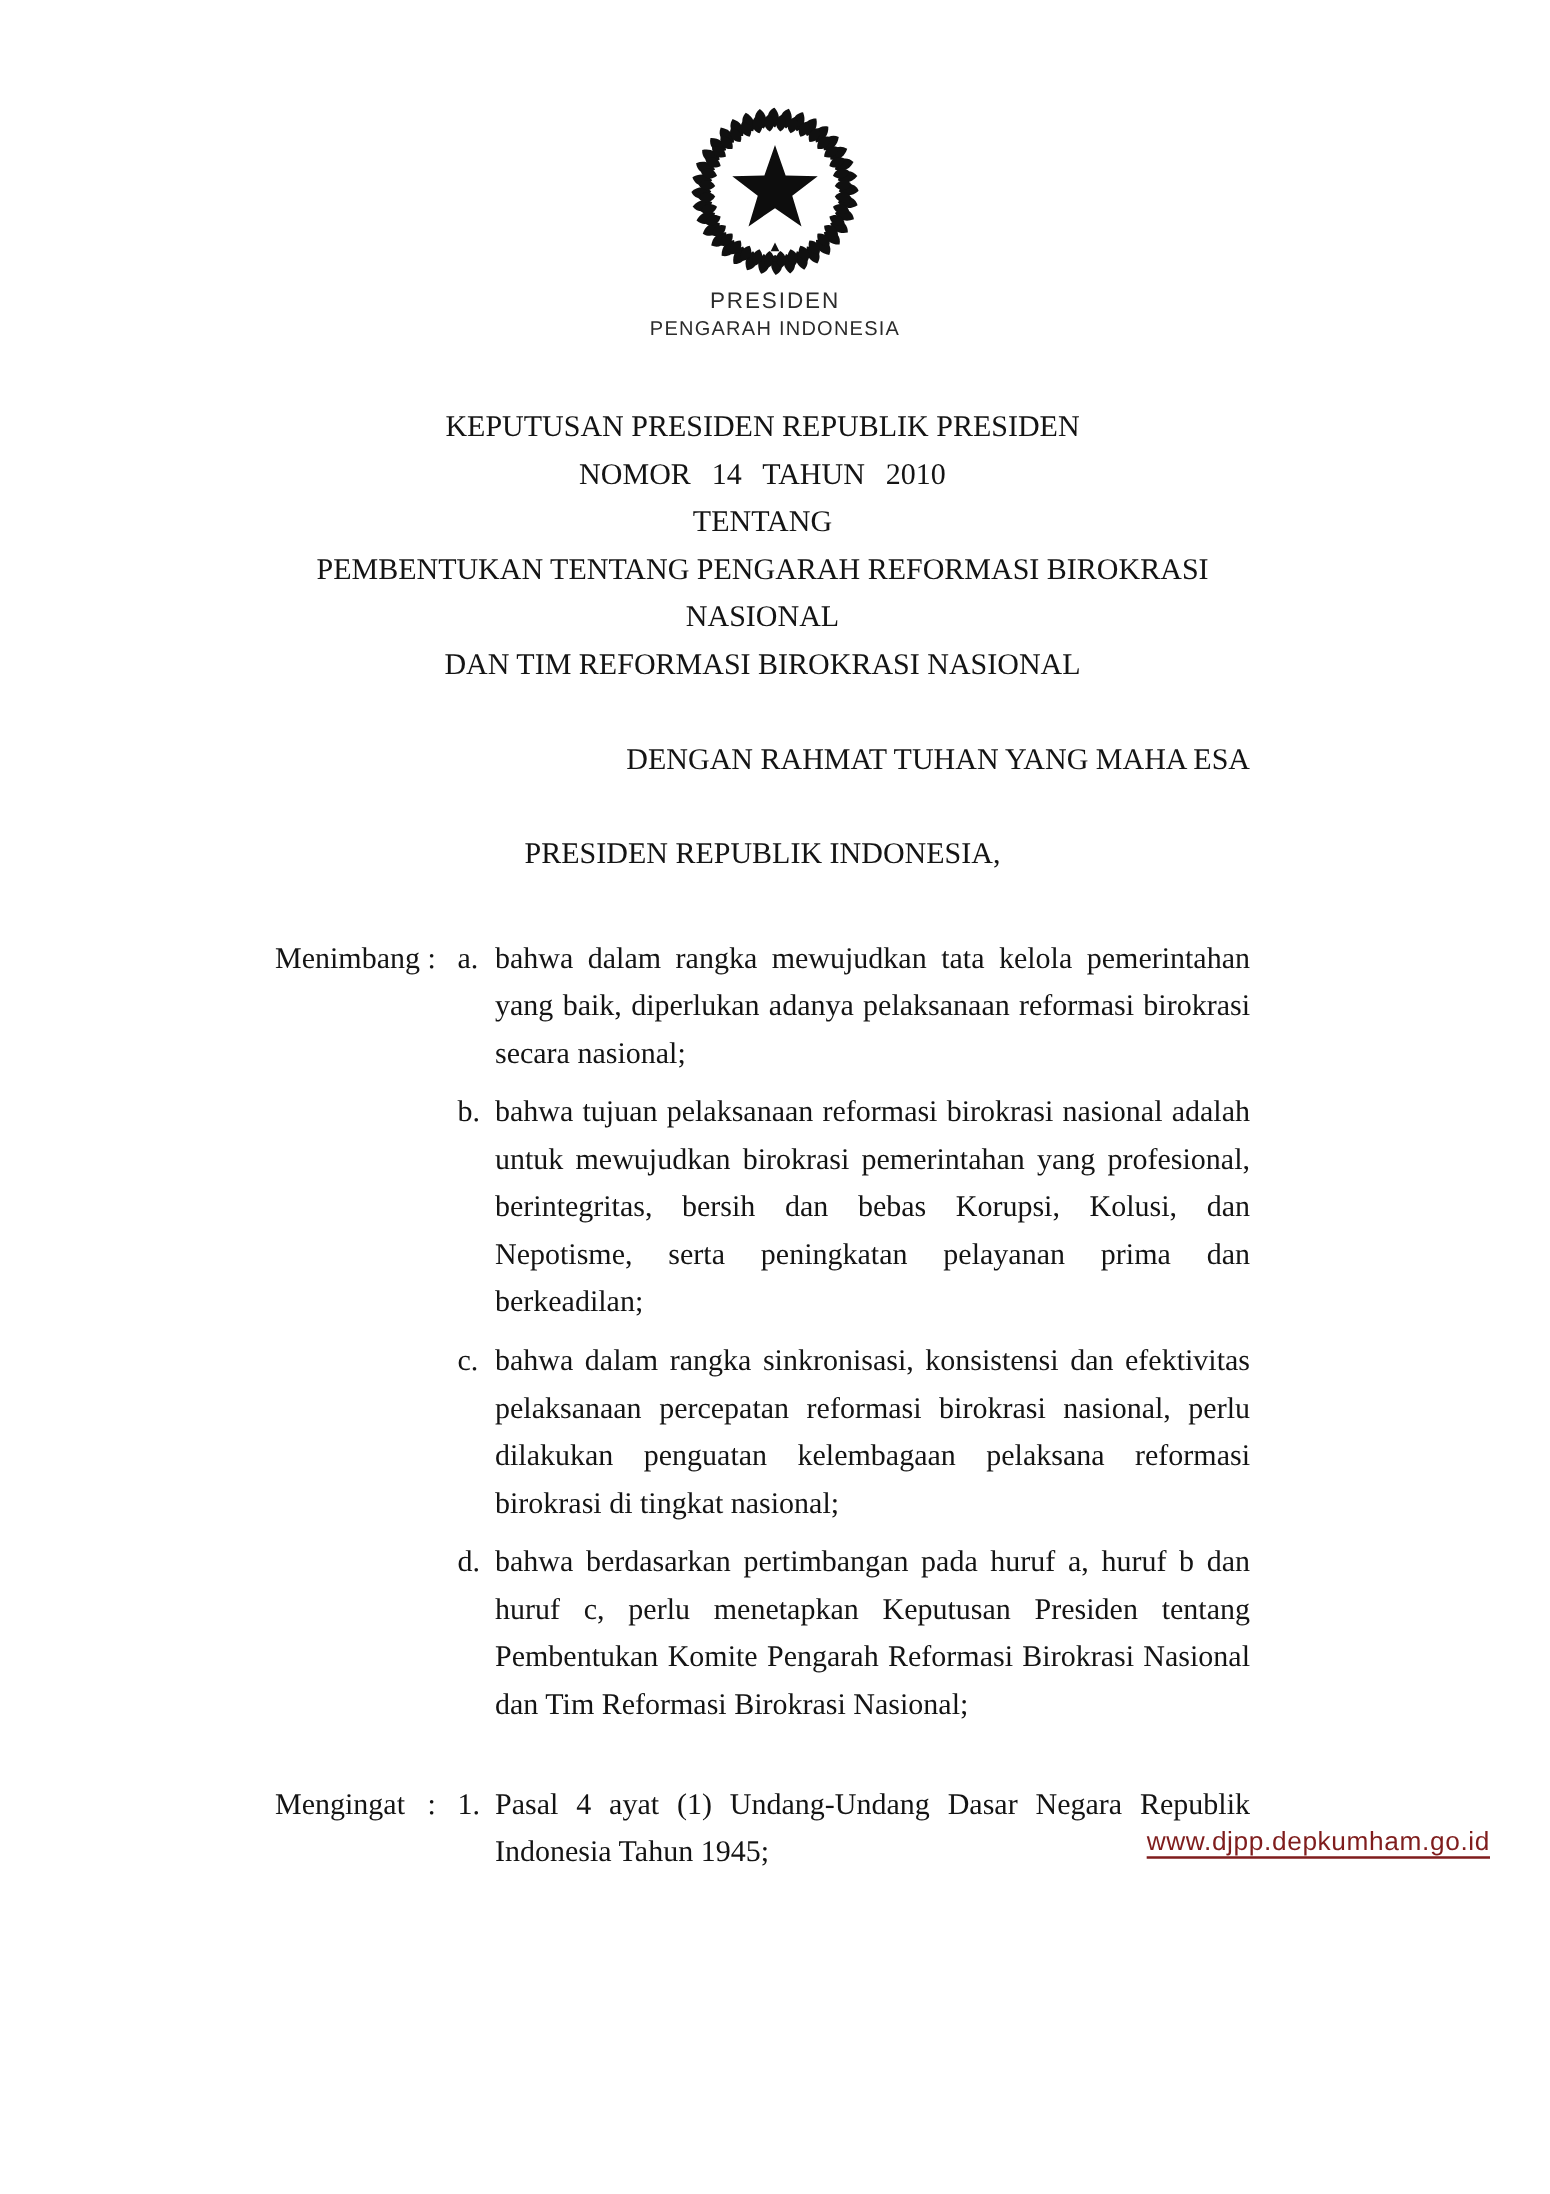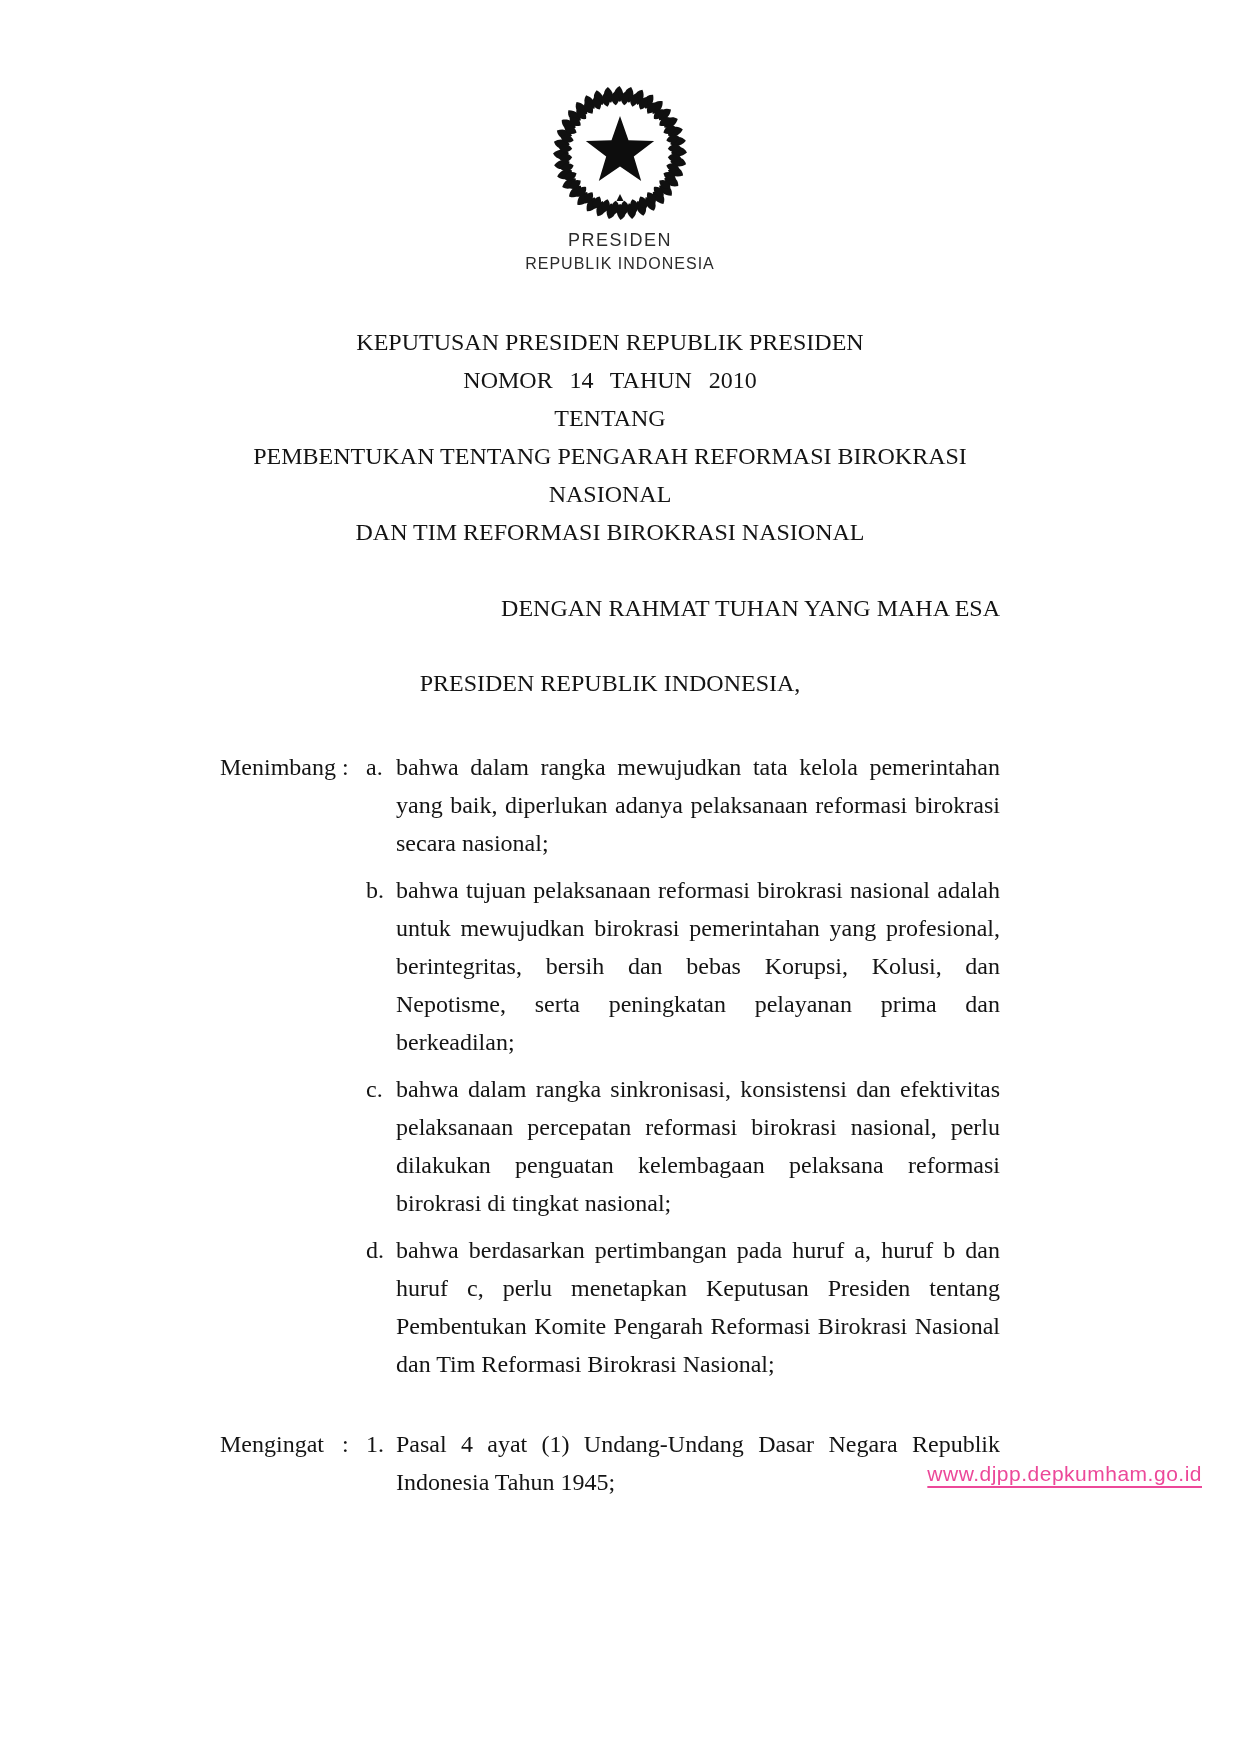--- a/index.html
+++ b/index.html
@@ -39,24 +39,24 @@
   
   .catchword{
     margin-top:30px;
     text-align:center;
     font-size:24px;line-height:38px;
     padding-right:242px;
   }
   
   .watermark{
     position:absolute;
-    right:38px;bottom:32px;
+    right:48px;bottom:32px;
     font-family:"Liberation Sans",sans-serif;
     font-size:21px;
-    color:#ec4899;
+    color:#7f1d1d;
     text-decoration:underline;
     text-underline-offset:5px;
     letter-spacing:0.5px;
   }
 </style>
 </head>
 <body>
 
 <div class="page">
 
@@ -140,21 +140,21 @@
           <use href="#leaf-in" transform="rotate(325 67 67)"></use>
           <use href="#leaf-in" transform="rotate(335 67 67)"></use>
           <use href="#leaf-in" transform="rotate(345 67 67)"></use>
           <use href="#leaf-in" transform="rotate(355 67 67)"></use>
         </g>
       <polygon fill="#0d0d0d" points="67,30 75.5,54.3 101.2,54.9 80.8,70.5 88.2,95.1 67,80.5 45.8,95.1 53.2,70.5 32.8,54.9 58.5,54.3"></polygon>
       <path fill="#101010" d="M67 108 l3.5 7 h-7 Z"></path>
       <circle cx="67" cy="121" r="2.6" fill="#101010"></circle>
     </svg>
     <div class="agency agency-1">PRESIDEN</div>
-    <div class="agency agency-2">REPUBLIK INDONESIA</div>
+    <div class="agency agency-2">PENGARAH INDONESIA</div>
   </div>
 
   <div class="content-col">
 
     <div class="doc-title">
       <div>KEPUTUSAN PRESIDEN REPUBLIK PRESIDEN</div>
       <div class="nomor-line">NOMOR 14 TAHUN 2010</div>
       <div>TENTANG</div>
       <div>PEMBENTUKAN TENTANG PENGARAH REFORMASI BIROKRASI NASIONAL</div>
       <div>DAN TIM REFORMASI BIROKRASI NASIONAL</div>

